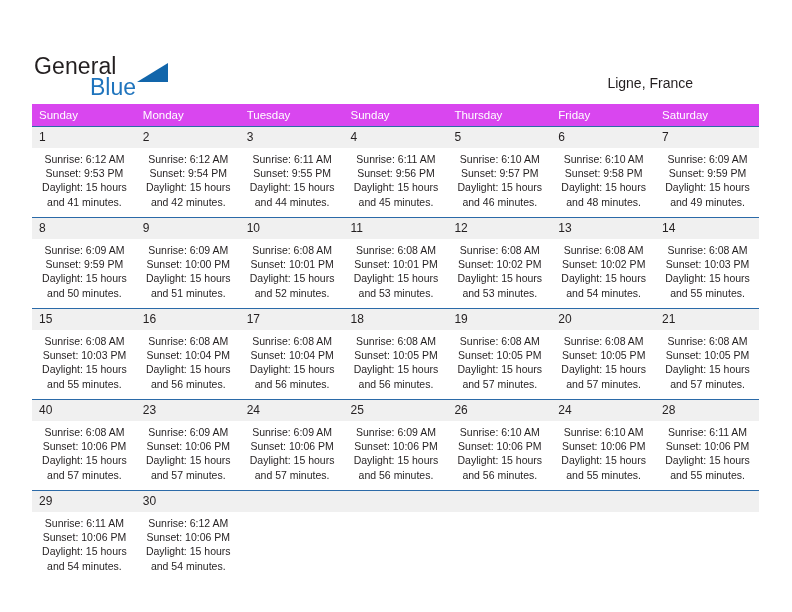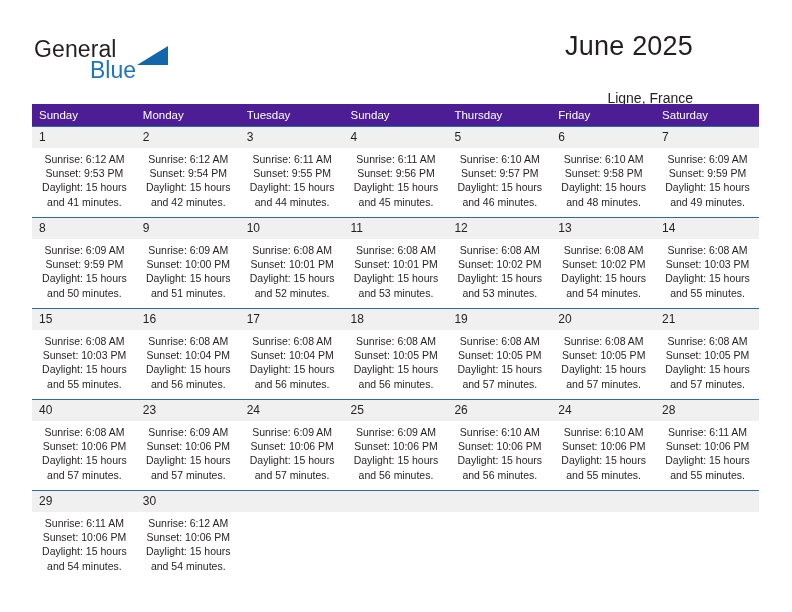--- a/index.html
+++ b/index.html
@@ -19,21 +19,21 @@
     position: relative;
     width: 792px;
     height: 612px;
     box-sizing: border-box;
   }
 
   
   .top {
     position: absolute;
     left: 0;
-    top: 0;
+    top: 17px;
     width: 729px;
     height: 96px;
   }
 
   .brand {
     position: absolute;
     left: 34px;
     top: 36px;
     width: 200px;
     height: 56px;
@@ -89,21 +89,21 @@
   
   .calendar {
     position: absolute;
     left: 32px;
     top: 104px;
     width: 727px;
     border-collapse: collapse;
     table-layout: fixed;
   }
   .calendar th {
-    background: #4c1d95;
+    background: #d946ef;
     color: #ffffff;
     font-weight: normal;
     font-size: 11.5px;
     text-align: left;
     padding: 5px 0 5px 7px;
     height: 12px;
     border: none;
   }
   .calendar td {
     vertical-align: top;
@@ -144,21 +144,20 @@
 
   <div class="top">
 
     <div class="brand">
       <span class="brand-general">General</span>
       <span class="brand-triangle"></span>
       <span class="brand-blue">Blue</span>
     </div>
 
     <div class="titles">
-      <div class="cal-title">June 2025</div>
       <div class="cal-subtitle">Ligne, France</div>
     </div>
 
   </div>
 
   <table class="calendar">
     <thead>
       <tr>
         <th>Sunday</th>
         <th>Monday</th>

